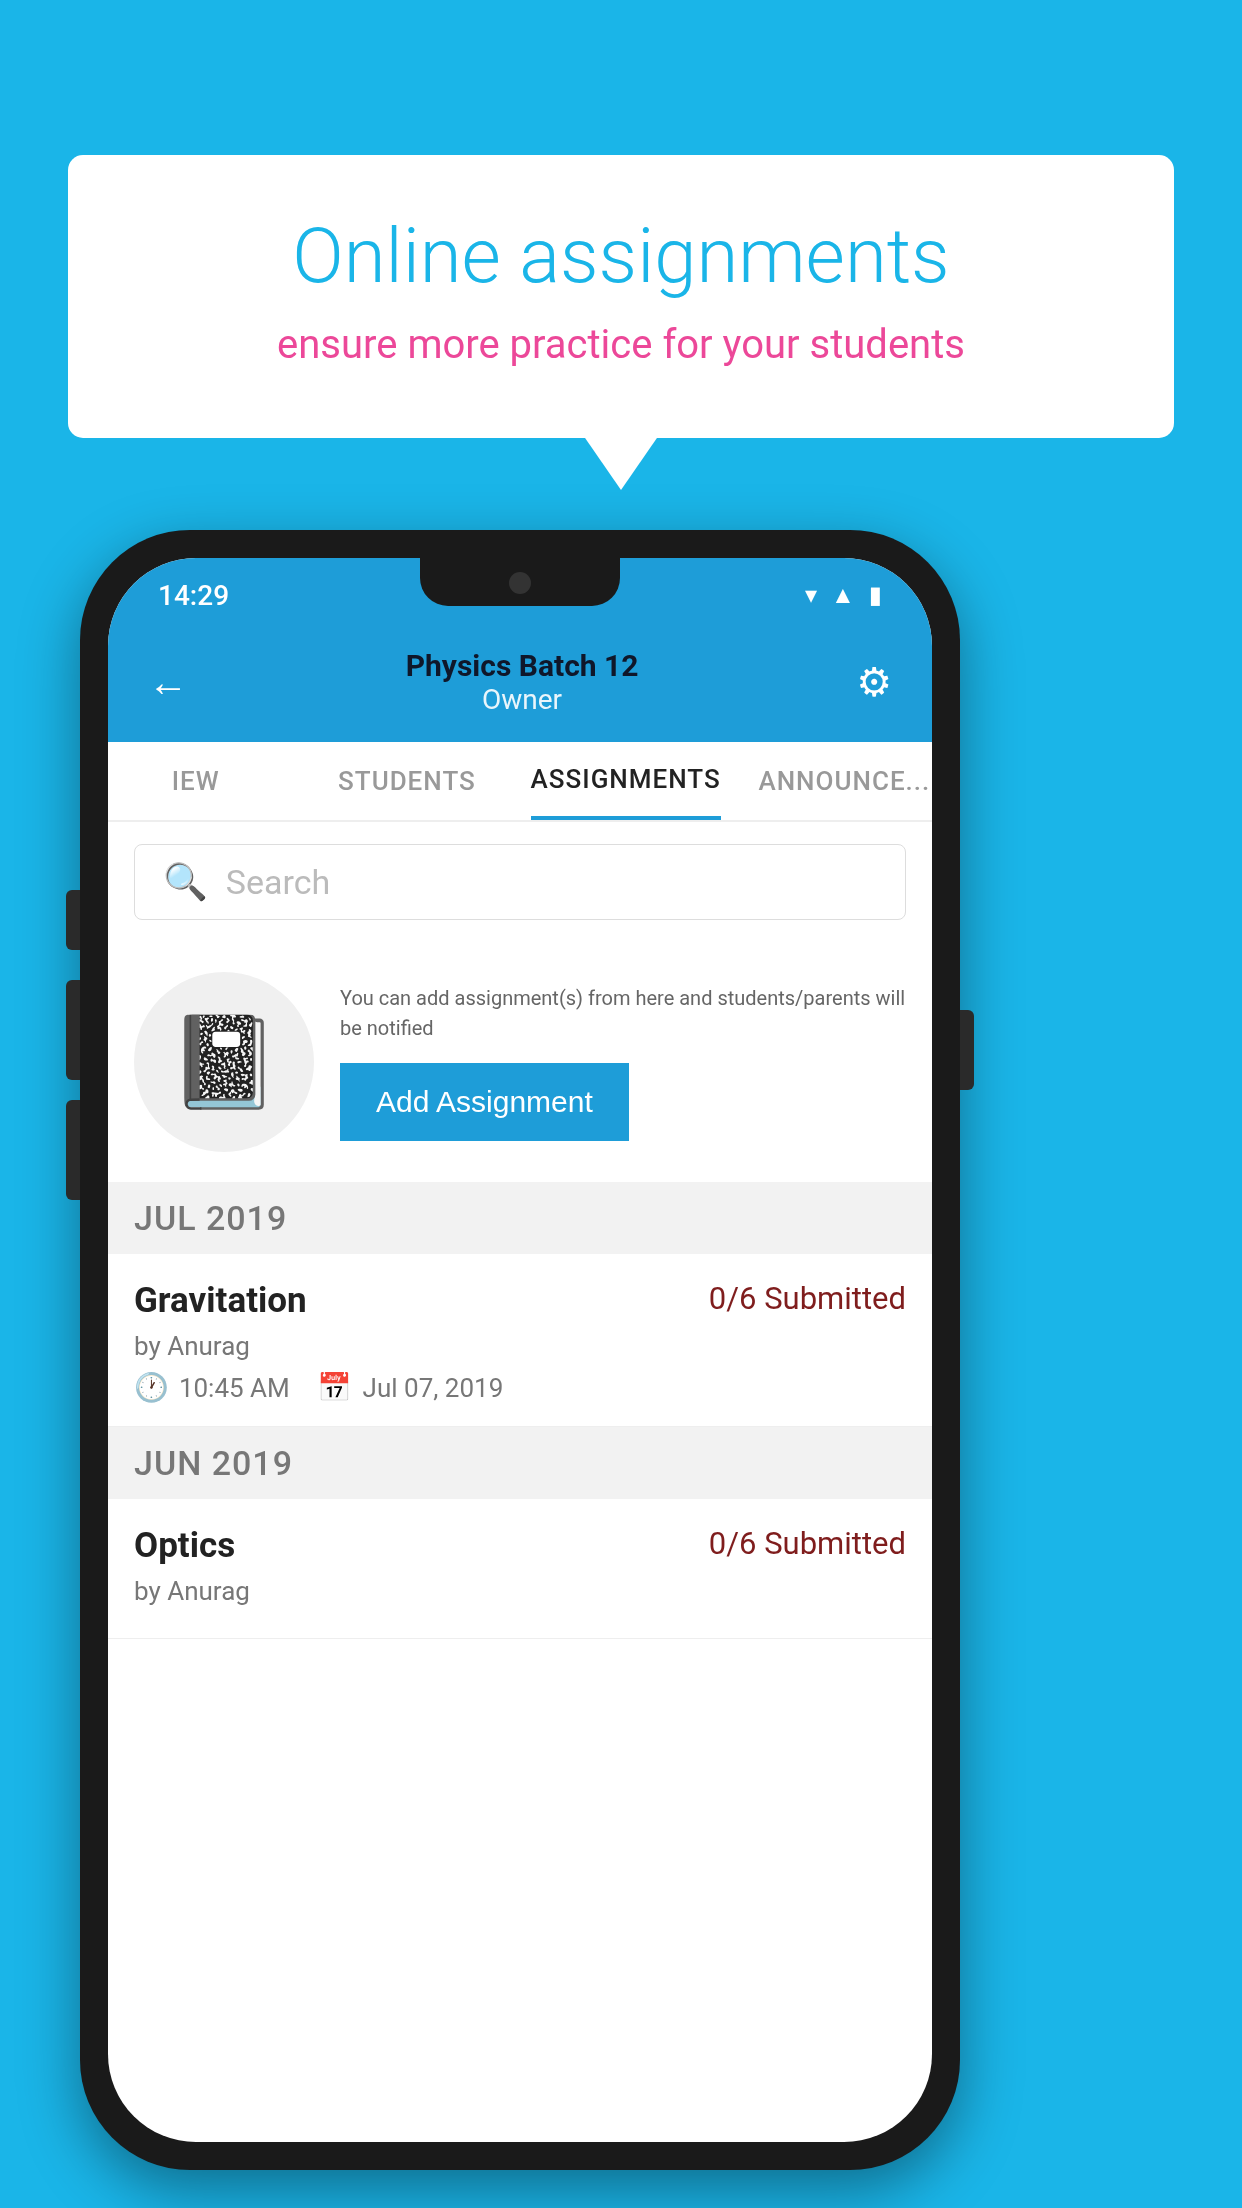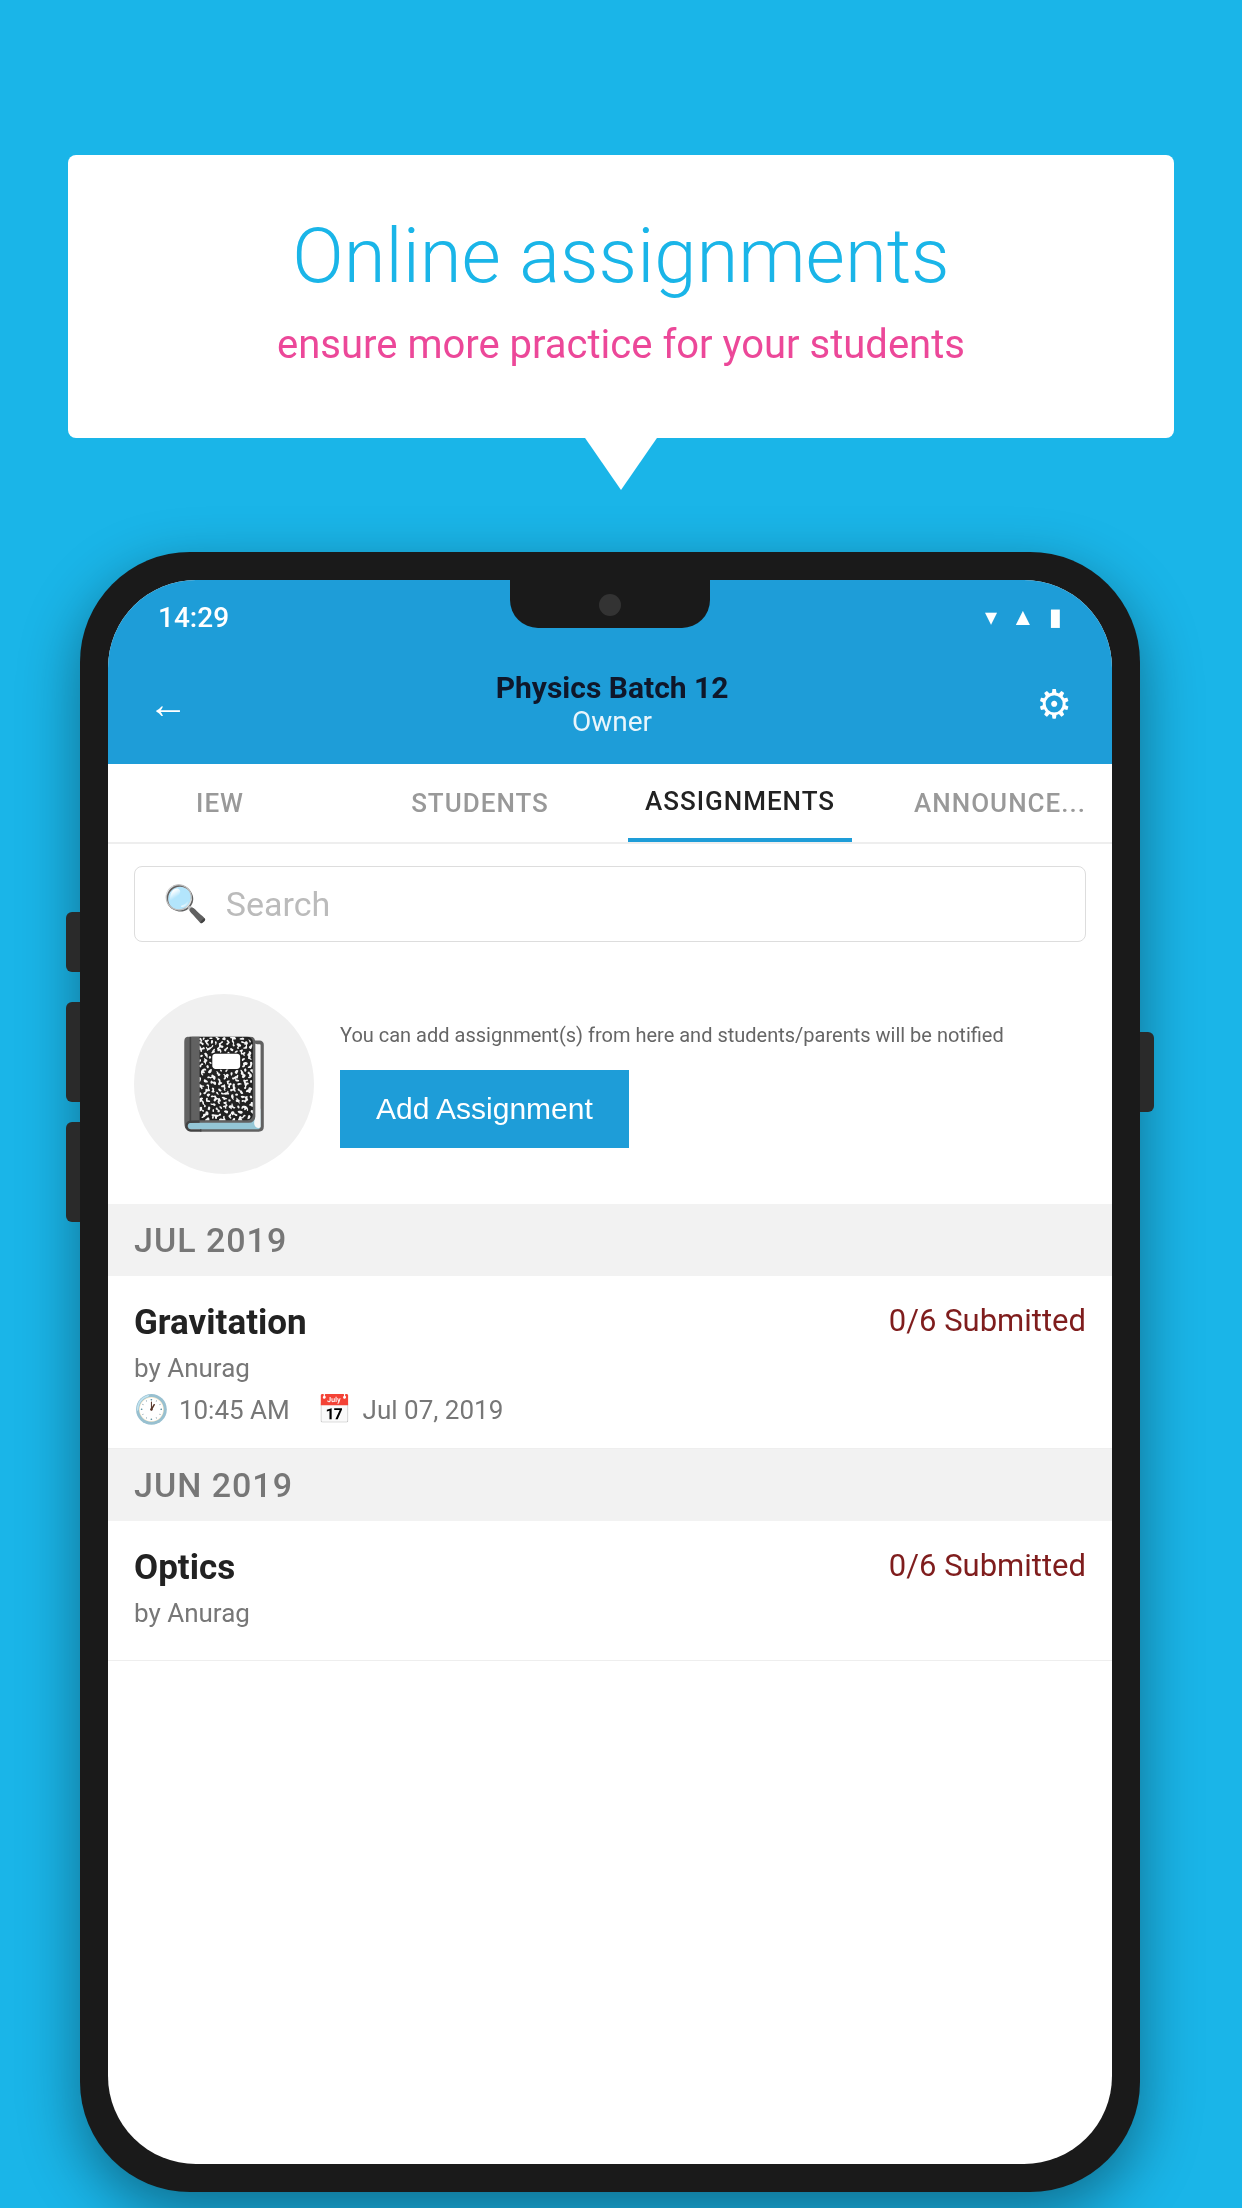--- a/index.html
+++ b/index.html
@@ -14,21 +14,21 @@
 
     
     .speech-bubble-container {
       position: absolute;
       top: 155px;
       left: 68px;
       width: 1106px;
     }
     .speech-bubble {
       background: white;
-      border-radius: 8px;
+      border-radius: 15px;
       padding: 60px 80px 70px;
       text-align: center;
       position: relative;
     }
     .speech-bubble::after {
       content: '';
       position: absolute;
       bottom: -52px;
       left: 50%;
       transform: translateX(-50%);
@@ -47,23 +47,23 @@
     }
     .bubble-subtitle {
       font-size: 40px;
       color: #ec4899;
       font-weight: 400;
     }
 
     
     .phone-frame {
       position: absolute;
-      top: 552px;
+      top: 530px;
       left: 80px;
-      width: 1060px;
+      width: 880px;
       height: 1640px;
       background: #1a1a1a;
       border-radius: 110px;
       padding: 28px;
       box-shadow: 0 20px 60px rgba(0,0,0,0.4);
     }
     .phone-inner {
       width: 100%;
       height: 100%;
       background: white;

